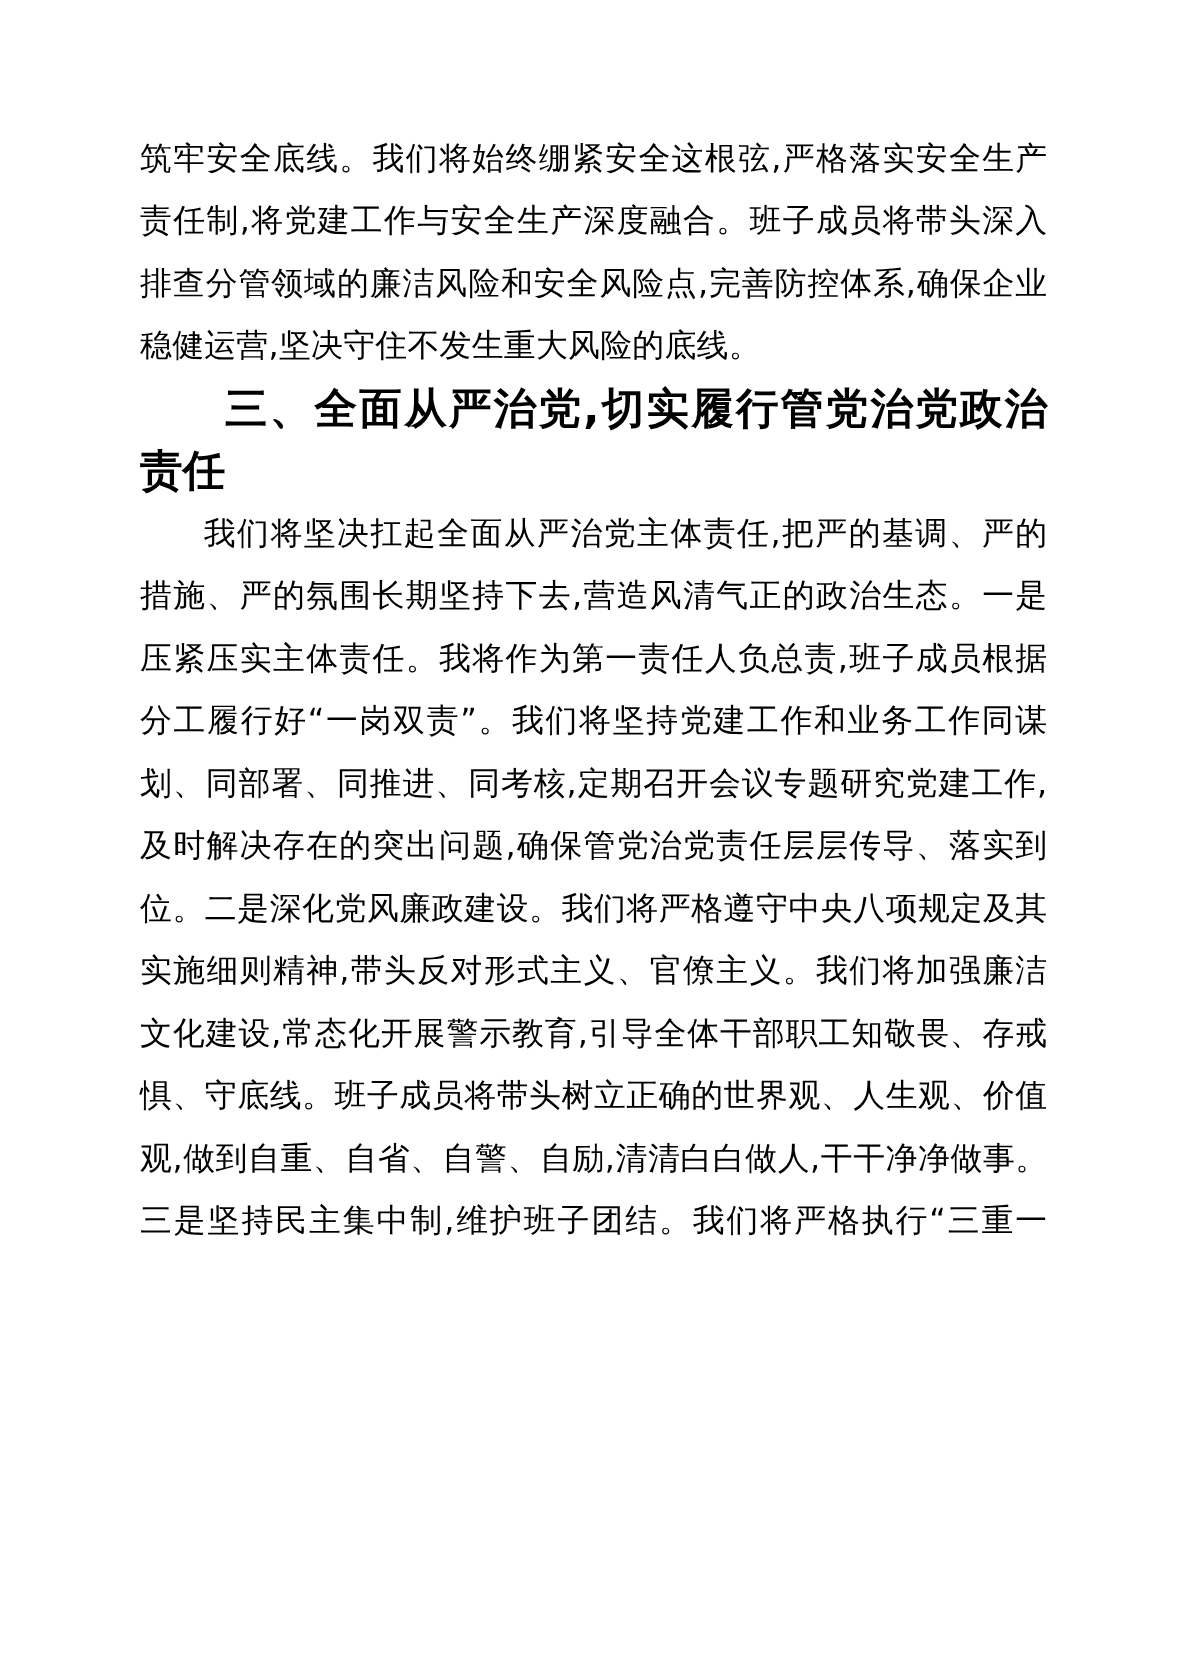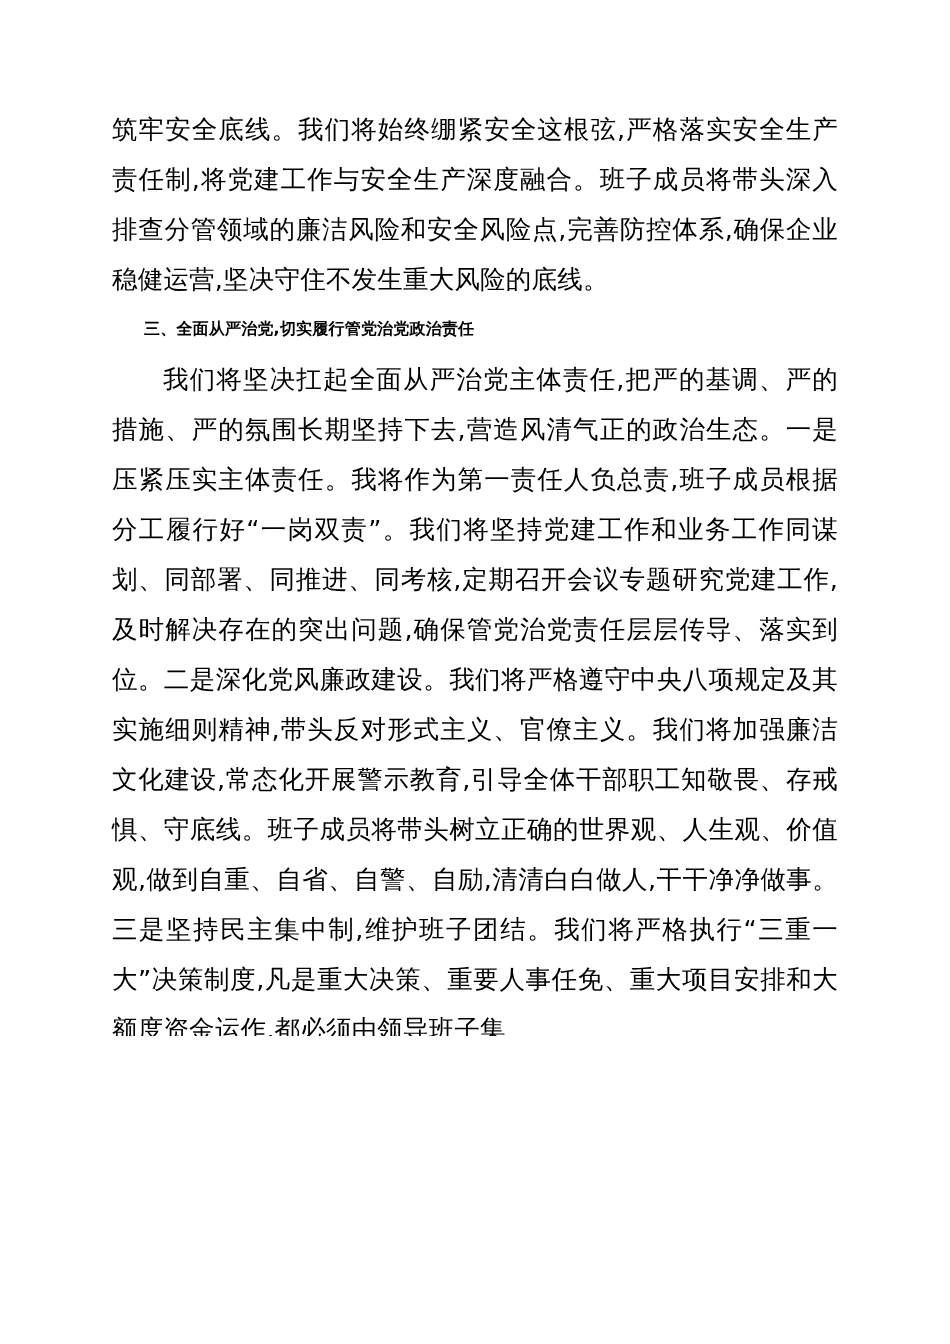--- a/index.html
+++ b/index.html
@@ -6,45 +6,44 @@
     margin: 0;
     padding: 0;
     background: #ffffff;
   }
   .page {
     width: 950px;
     height: 1008px;
     background: #ffffff;
     position: relative;
     box-sizing: border-box;
-    padding: 76px 112px 0 112px;
+    padding: 102px 112px 0 112px;
     font-family: "DejaVu Sans", "Liberation Sans", sans-serif;
     color: #000000;
     overflow: hidden;
-    margin-top: 28px;
   }
   .doc-body {
     font-size: 25.5px;
     line-height: 50px;
     text-align: justify;
     text-justify: inter-ideograph;
     letter-spacing: 0.2px;
   }
   .para {
     margin: 0;
     text-indent: 2em;
   }
   .para.no-indent {
     text-indent: 0;
   }
   .heading {
     margin: 0;
     font-weight: bold;
     text-indent: 2em;
-    font-size: 16px;
+    font-size: 34px;
     line-height: 50px;
   }
 </style>
 </head>
 <body>
 
 <div class="page">
   <div class="doc-body">
     <p class="para no-indent">筑牢安全底线。我们将始终绷紧安全这根弦,严格落实安全生产责任制,将党建工作与安全生产深度融合。班子成员将带头深入排查分管领域的廉洁风险和安全风险点,完善防控体系,确保企业稳健运营,坚决守住不发生重大风险的底线。</p>
     <h2 class="heading">三、全面从严治党,切实履行管党治党政治责任</h2>

